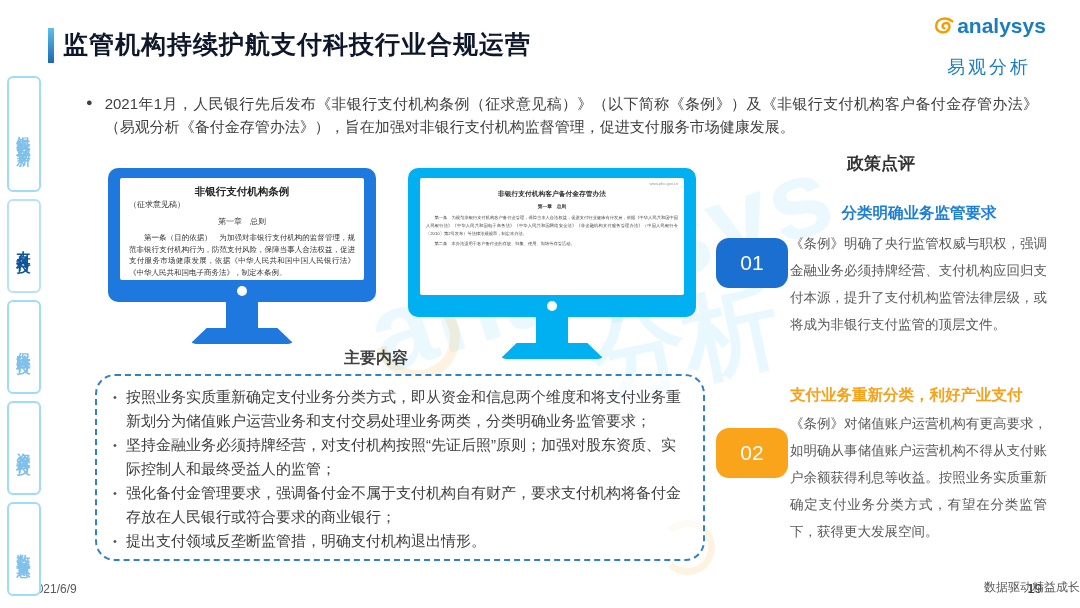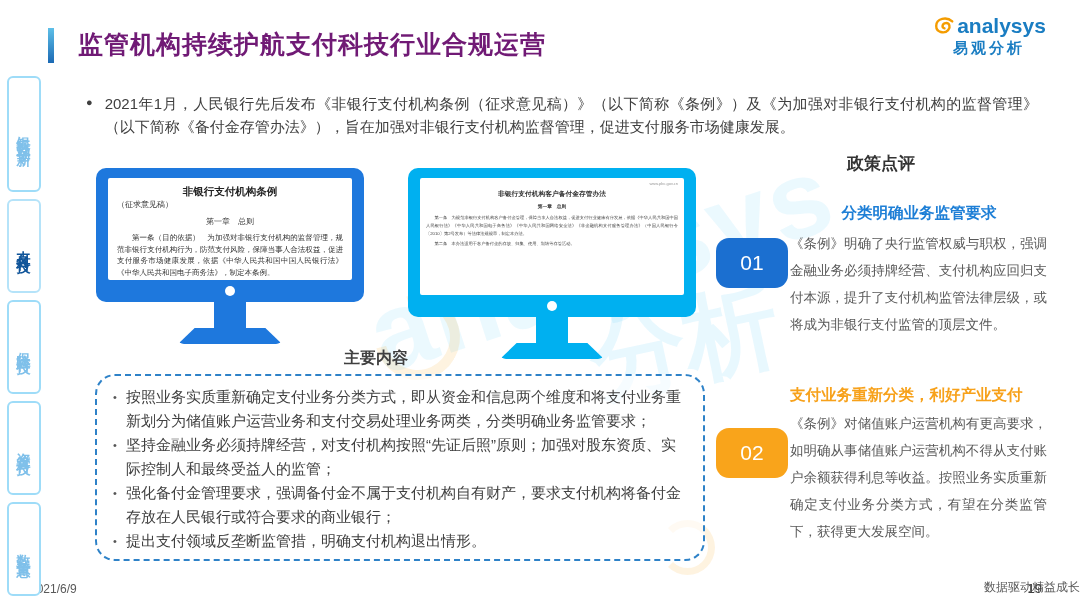--- a/index.html
+++ b/index.html
@@ -18,28 +18,28 @@
   .wm-cn { left:590px; top:280px; font-size:95px; font-weight:bold;
     color:rgba(0,176,240,0.09); transform:rotate(-12deg); }
   .wm-swirl { width:85px; height:85px; border:10px solid rgba(244,156,0,0.12);
     border-radius:50%; border-left-color:transparent; }
   .wm-swirl1 { left:375px; top:295px; transform:rotate(30deg); }
   .wm-swirl2 { left:660px; top:520px; width:55px; height:55px; border-width:7px; }
 
   
   .title-accent { position:absolute; left:48px; top:28px; width:6px; height:35px;
     background:linear-gradient(#5ec0e8,#1b69b4); }
-  .page-title { position:absolute; left:78px; top:28px; font-size:25px;
-    font-weight:bold; color:#701a75; letter-spacing:1px; }
+  .page-title { position:absolute; left:63px; top:28px; font-size:25px;
+    font-weight:bold; color:#0f172a; letter-spacing:1px; }
 
   .logo { position:absolute; right:32px; top:14px; width:118px; text-align:center; z-index:2; }
   .logo-top { display:flex; align-items:center; justify-content:center; gap:1px; }
   .logo-swirl { width:24px; height:22px; }
   .logo-en { font-size:21px; font-weight:bold; color:#1a7dc2; letter-spacing:0; }
-  .logo-cn { font-size:15px; font-weight:bold; color:#1a7dc2; letter-spacing:3px; margin-top:1px; }
+  .logo-cn { font-size:18px; font-weight:normal; color:#1a7dc2; letter-spacing:3px; margin-top:17px; }
 
   
   .sidebar { position:absolute; left:7px; top:76px; width:34px; display:flex;
     flex-direction:column; gap:7px; z-index:2; }
   .side-tab { writing-mode:vertical-rl; text-orientation:upright;
     border:2px solid #9edcf8; border-radius:6px; background:#fff;
     color:#7fc0ea; font-size:14px; font-weight:bold; letter-spacing:3px;
     display:flex; align-items:center; justify-content:center;
     padding:8px 0; width:34px; cursor:pointer; }
   .side-tab.h6 { height:116px; }
@@ -53,21 +53,21 @@
 
   
   .monitor { position:absolute; z-index:1; }
   .monitor .screen { border-radius:10px; padding:10px 12px 22px 12px; position:relative; }
   .monitor .camera-dot { position:absolute; left:50%; bottom:6px; width:10px; height:10px;
     border-radius:50%; background:#fff; transform:translateX(-50%); }
   .monitor .doc { background:#fff; border-radius:2px; overflow:hidden; }
   .monitor .neck { width:32px; height:26px; margin:0 auto; }
   .monitor .base { width:104px; height:16px; margin:0 auto;
     clip-path:polygon(16% 0,84% 0,100% 100%,0 100%); border-radius:0 0 6px 6px; }
-  .m1 { left:96px; top:168px; width:268px; }
+  .m1 { left:108px; top:168px; width:268px; }
   .m1 .screen,.m1 .neck,.m1 .base { background:#1e78dd; }
   .m1 .doc { height:102px; padding:7px 9px; }
   .m2 { left:408px; top:168px; width:288px; }
   .m2 .screen,.m2 .neck,.m2 .base { background:#00b0f0; }
   .m2 .doc { height:117px; }
 
   .doc1-title { font-size:10.5px; font-weight:bold; text-align:center; color:#222; }
   .doc1-sub { font-size:8px; text-align:left; color:#333; margin-top:0; }
   .doc1-chapter { font-size:8px; text-align:center; color:#333; margin-top:6px; }
   .doc1-body { font-size:7.5px; line-height:1.55; color:#333; margin-top:5px;
@@ -142,21 +142,21 @@
   <div class="sidebar">
     <div class="side-tab h6">银行数字创新</div>
     <div class="side-tab h4 active">支付科技</div>
     <div class="side-tab h4">保险科技</div>
     <div class="side-tab h4">资管科技</div>
     <div class="side-tab h4">数字普惠</div>
   </div>
 
   <div class="intro">
     <span class="intro-dot">●</span>
-    <p class="intro-text">2021年1月，人民银行先后发布《非银行支付机构条例（征求意见稿）》（以下简称《条例》）及《为加强对非银行支付机构的监督管理》（以下简称《备付金存管办法》），旨在加强对非银行支付机构监督管理，促进支付服务市场健康发展。</p>
+    <p class="intro-text">2021年1月，人民银行先后发布《非银行支付机构条例（征求意见稿）》（以下简称《条例》）及《非银行支付机构客户备付金存管办法》（易观分析《备付金存管办法》），旨在加强对非银行支付机构监督管理，促进支付服务市场健康发展。</p>
   </div>
 
   <div class="monitor m1">
     <div class="screen">
       <div class="doc">
         <div class="doc1-title">非银行支付机构条例</div>
         <div class="doc1-sub">（征求意见稿）</div>
         <div class="doc1-chapter">第一章　总则</div>
         <div class="doc1-body">第一条（目的依据）　为加强对非银行支付机构的监督管理，规范非银行支付机构行为，防范支付风险，保障当事人合法权益，促进支付服务市场健康发展，依据《中华人民共和国中国人民银行法》《中华人民共和国电子商务法》，制定本条例。</div>
       </div>

